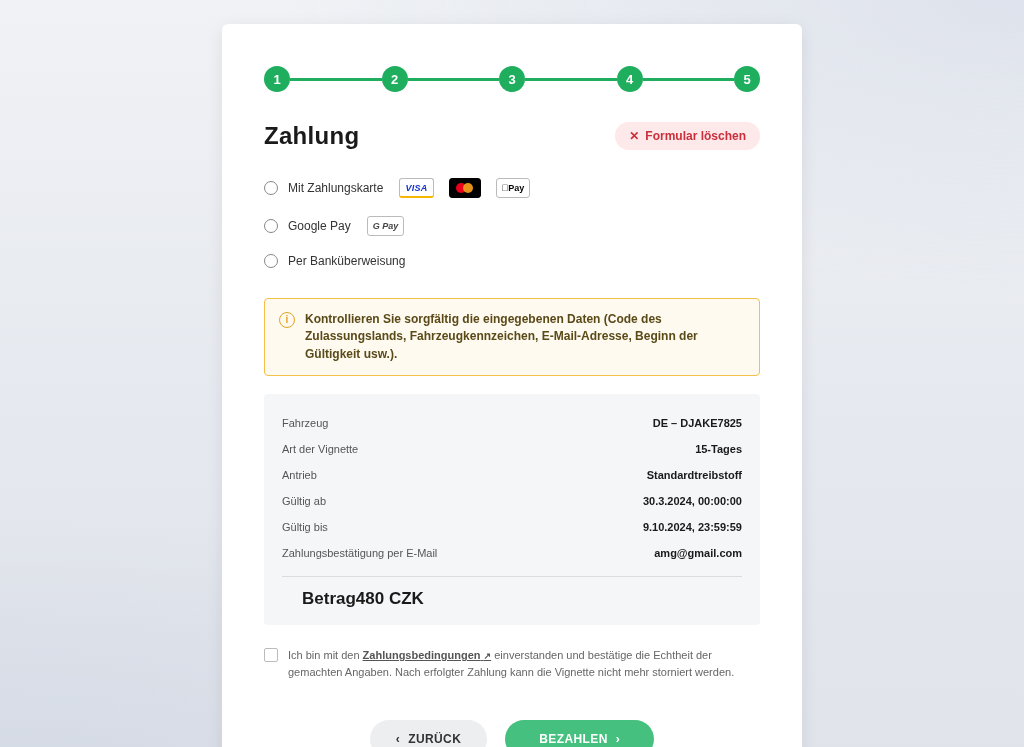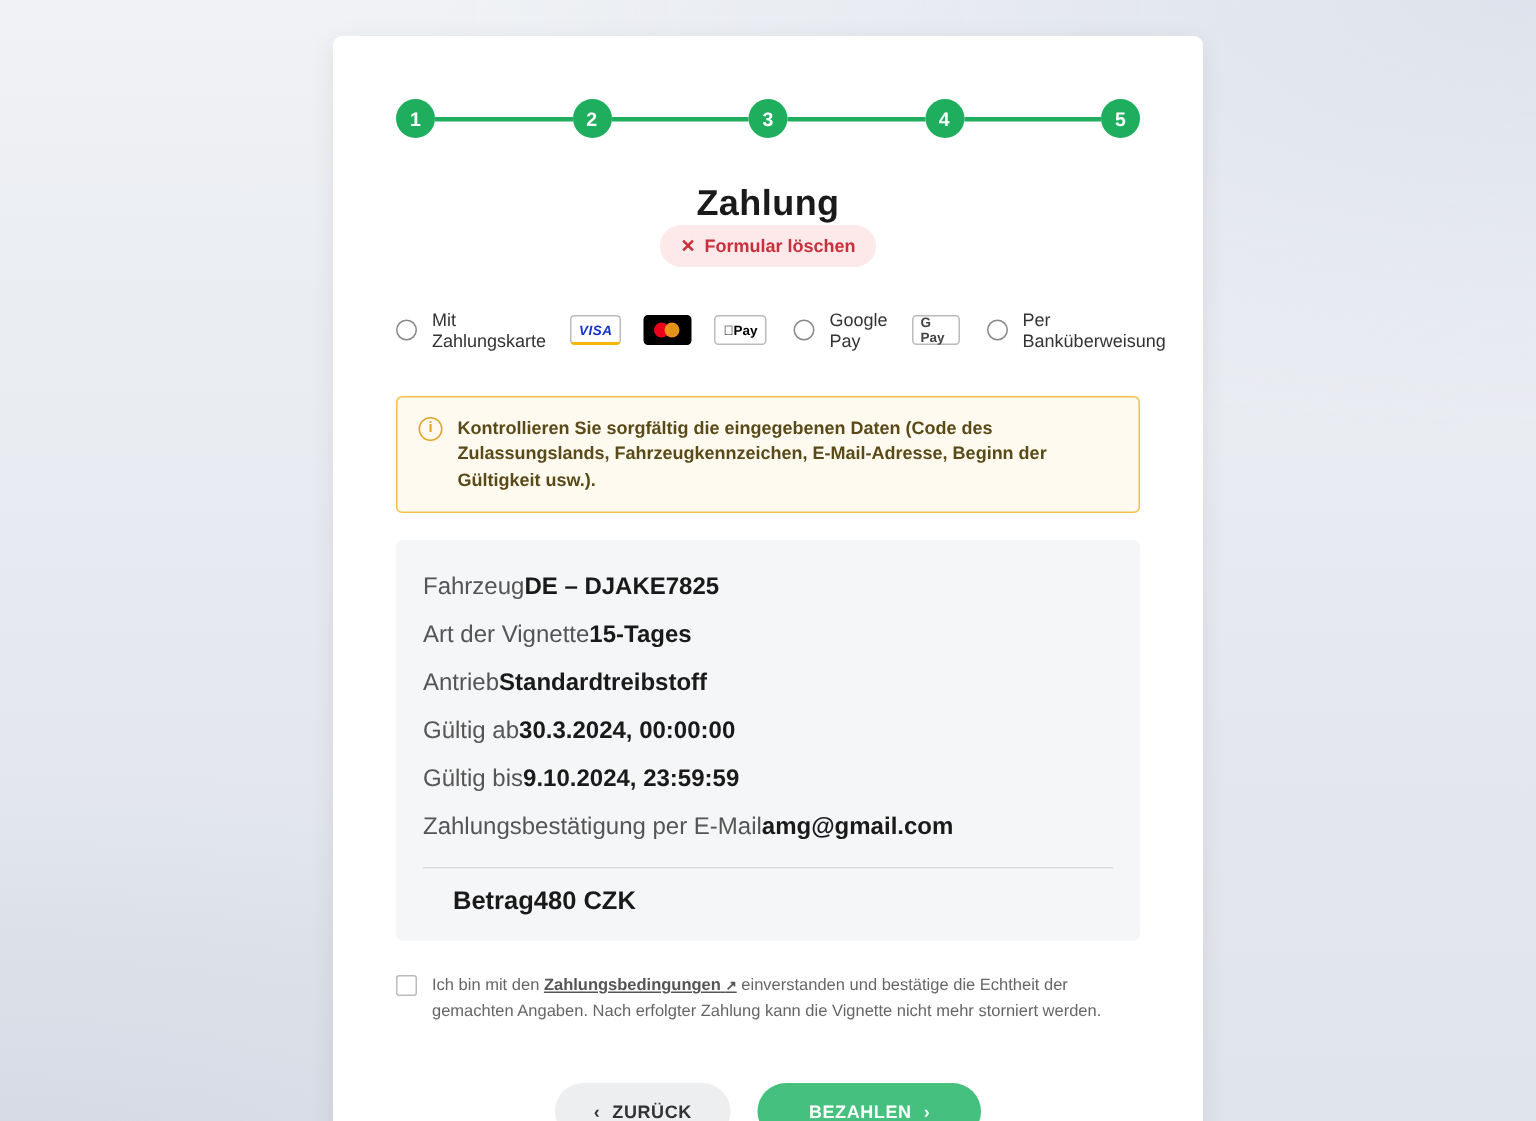--- a/index.html
+++ b/index.html
@@ -35,31 +35,31 @@
   .stepper { display:flex; align-items:center; justify-content:space-between; margin-bottom: 30px; }
   .step {
     width:26px; height:26px; border-radius:50%;
     background:#1fae5e; color:#fff;
     display:flex; align-items:center; justify-content:center;
     font-size:13px; font-weight:700;
     flex-shrink:0;
   }
   .line { flex:1; height:3px; background:#1fae5e; }
   
-  .header-row { display:flex; justify-content:space-between; align-items:center; margin-bottom:28px;flex-direction:column;}
+  .header-row { display:flex; justify-content:space-between; align-items:center; margin-bottom:28px;}
   .title { font-size:24px; font-weight:800; color:#1a1a1a; letter-spacing:0.3px;}
   .clear-btn {
     background:#fde8ea; color:#c9303b;
     border:none; border-radius:999px;
     padding:7px 14px; font-size:12px; font-weight:700;
     display:flex; align-items:center; gap:6px; cursor:pointer;
   }
   .x-icon { font-weight:900; }
   
-  .options { display:flex; flex-direction:row; gap:18px; margin-bottom:30px; }
+  .options { display:flex; flex-direction:column; gap:18px; margin-bottom:30px; }
   .option { display:flex; align-items:center; gap:10px; font-size:12px; color:#333; }
   .radio {
     width:14px; height:14px; border:1.5px solid #888; border-radius:50%;
     display:inline-block; flex-shrink:0;
   }
   .opt-icons { display:flex; gap:15px; margin-left:6px; align-items:center;}
   .pay-badge {
     height:20px; border:1px solid #bbb; border-radius:3px;
     padding:0 5px; font-size:9px; font-weight:700;
     display:flex; align-items:center; justify-content:center;
@@ -69,37 +69,37 @@
   .mc {
     border:1px solid #000; background:#000; position:relative; width:32px;
   }
   .mc::before {
     content:""; position:absolute; width:10px; height:10px; background:#eb001b; border-radius:50%; left:6px; top:4px;
   }
   .mc::after {
     content:""; position:absolute; width:10px; height:10px; background:#f79e1b; border-radius:50%; left:13px; top:4px; opacity:0.92;
   }
   .applepay { color:#000; }
-  .gpay { color:#444; }
+  .gpay { color:#444;font-style:italic; }
   
   .info {
     border:1px solid #f3c04a; background:#fffaf0;
     border-radius:4px; padding:12px 14px;
     display:flex; gap:10px; align-items:flex-start;
     font-size:12px; color:#5a4a18; line-height:1.45; font-weight:600;
     margin-bottom:18px;
   }
   .info-icon {
     width:16px; height:16px; border:1.5px solid #e0a524; border-radius:50%;
     display:flex; align-items:center; justify-content:center;
     color:#e0a524; font-size:10px; font-weight:800; flex-shrink:0; margin-top:1px;
   }
   
   .summary { background:#f5f6f7; border-radius:4px; padding:16px 18px; margin-bottom:22px; }
-  .row { display:flex; padding:7px 0; font-size:16px;}
+  .row { display:flex; justify-content:space-between; padding:7px 0; font-size:11px;}
   .row .k { color:#555; }
   .row .v { color:#1a1a1a; font-weight:700; }
   .divider { height:1px; background:#ddd; margin:10px 0 6px; }
   .total { display:flex; justify-content:flex-start; padding-top:6px;margin-left:20px; }
   .total .k { font-size:17px; font-weight:800; color:#1a1a1a; }
   .total .v { font-size:17px; font-weight:800; color:#1a1a1a; }
   
   .terms { display:flex; gap:10px; font-size:11px; color:#666; line-height:1.5; margin-bottom:40px;margin-top:19px;}
   .cbox {
     width:14px; height:14px; border:1.5px solid #bbb; border-radius:2px; flex-shrink:0; margin-top:1px;

